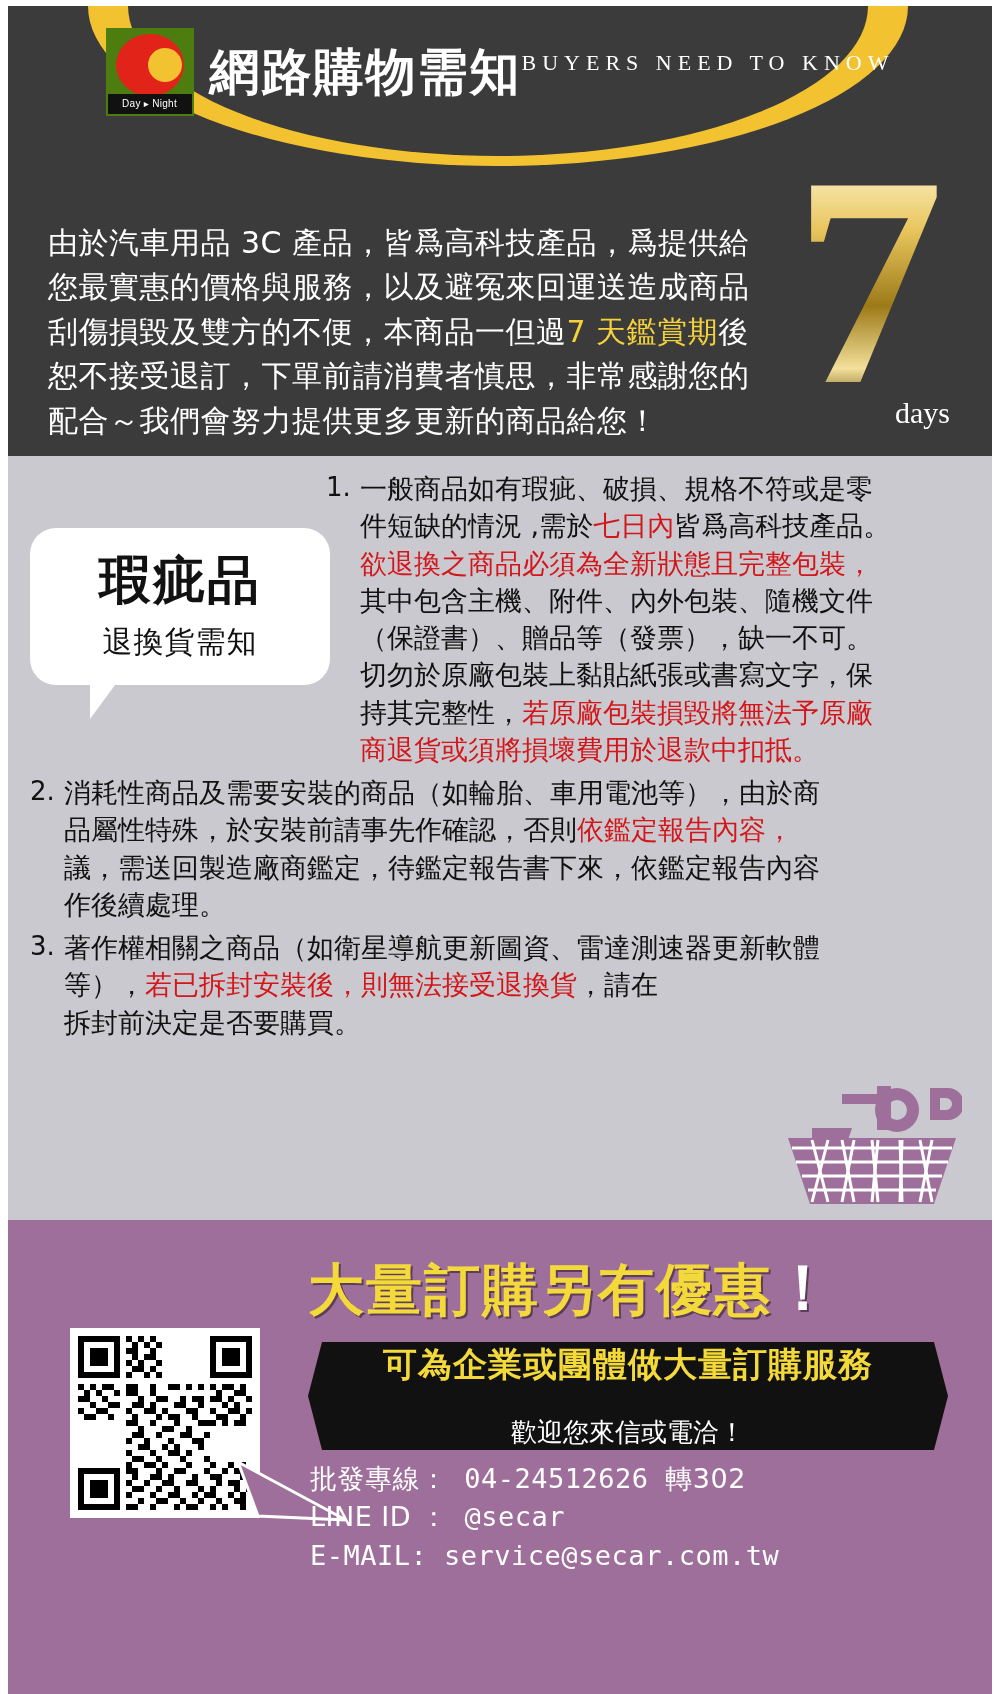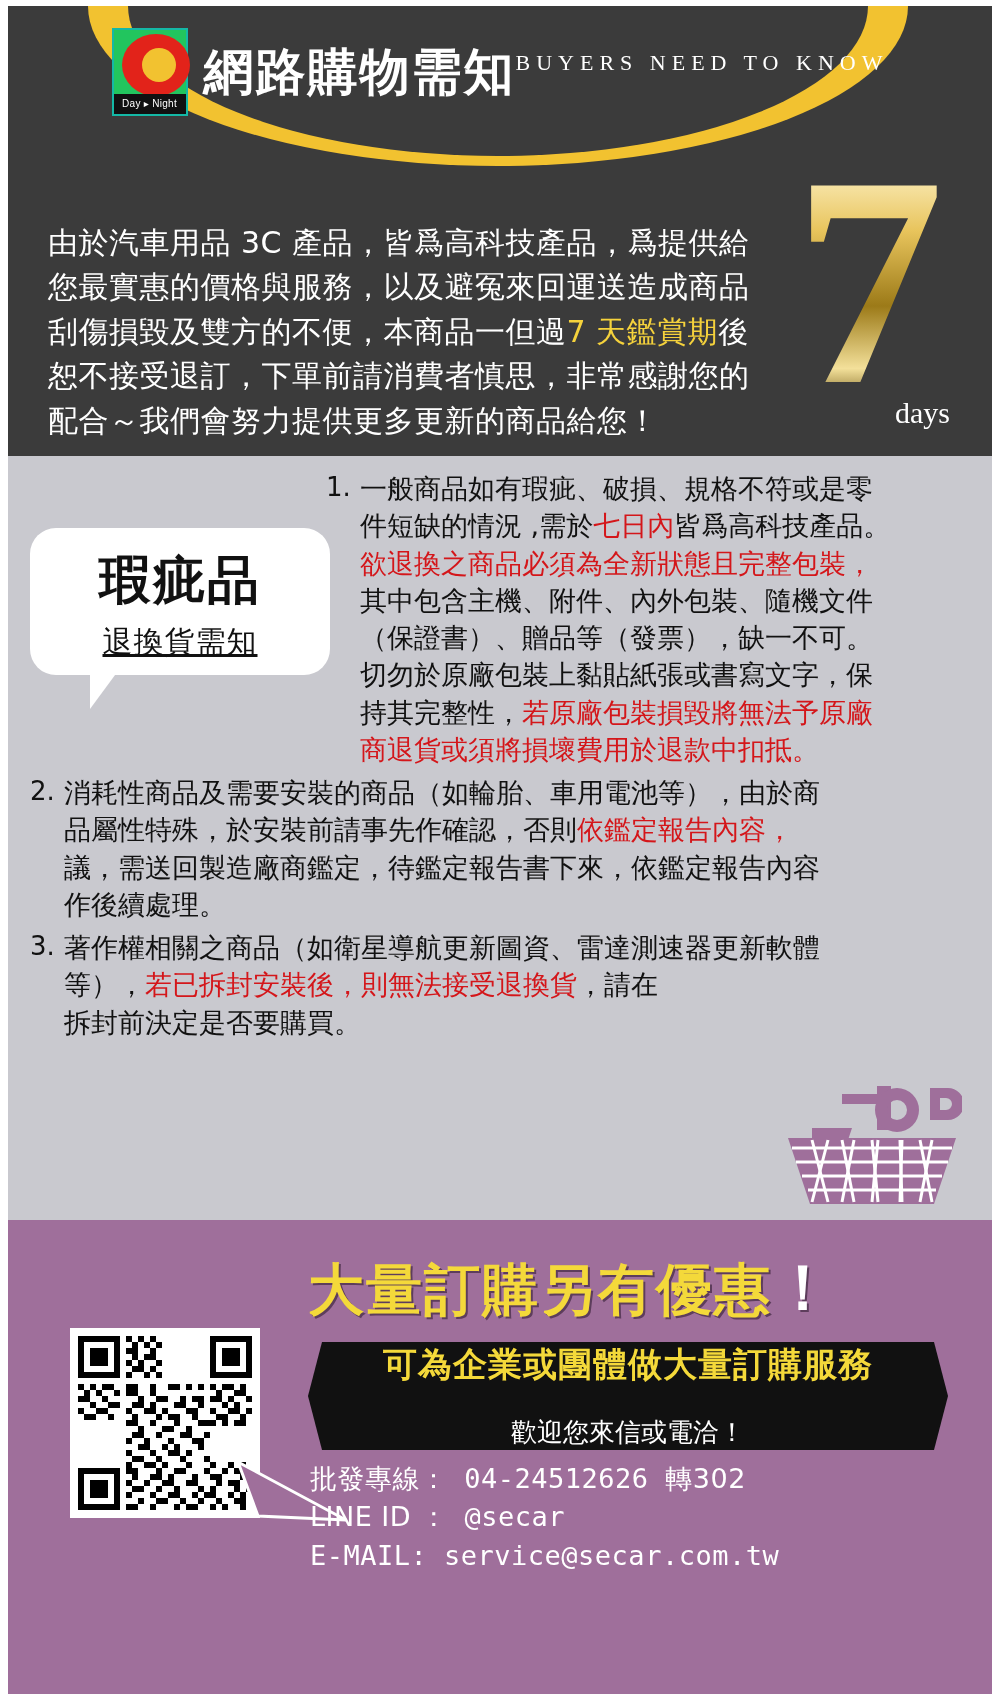--- a/index.html
+++ b/index.html
@@ -30,21 +30,21 @@
     left:120px;top:-150px;
     width:740px;height:300px;
     background:#3b3b3b;
     border-radius:0 0 370px 370px / 0 0 150px 150px;
   }
   .brand-row{
     position:absolute;left:0;top:22px;width:100%;
     display:flex;align-items:center;justify-content:center;gap:16px;
   }
   .logo{
-    width:76px;height:88px;background:#22c55e;border:2px solid #14b8a6;
+    width:88px;height:88px;background:#4d7c0f;border:2px solid #4d7c0f;
     position:relative;box-sizing:border-box;
   }
   .logo .circle{
     position:absolute;left:8px;top:4px;width:68px;height:62px;border-radius:50%;
     background:#e2231a;
   }
   .logo .dot{
     position:absolute;right:10px;top:18px;width:34px;height:34px;border-radius:50%;
     background:#f2c230;
   }
@@ -84,24 +84,24 @@
   
   .body-sec{
     position:relative;
     background:#c9c9cf;
     padding:14px 0 10px 0;
     min-height:740px;
   }
   .bubble-wrap{position:absolute;left:22px;top:72px;width:300px;}
   .bubble{
     position:relative;background:#ffffff;border-radius:26px;
-    padding:18px 10px 12px 10px;text-align:center;
+    padding:18px 10px 22px 10px;text-align:center;
   }
   .bubble .b1{font-size:52px;font-weight:bold;color:#111;letter-spacing:2px;font-family:"DejaVu Sans",sans-serif;}
-  .bubble .b2{font-size:30px;color:#111;margin-top:6px;letter-spacing:1px;font-family:"DejaVu Sans",sans-serif;text-decoration:underline;}
+  .bubble .b2{font-size:30px;color:#111;margin-top:6px;letter-spacing:1px;font-family:"DejaVu Sans",sans-serif;}
   .bubble:after{
     content:"";position:absolute;left:60px;bottom:-34px;
     border-width:38px 28px 0 0;border-style:solid;
     border-color:#ffffff transparent transparent transparent;
   }
 
   ol.rules{
     list-style:none;margin:0;padding:0;
     font-family:"DejaVu Sans",sans-serif;
   }

